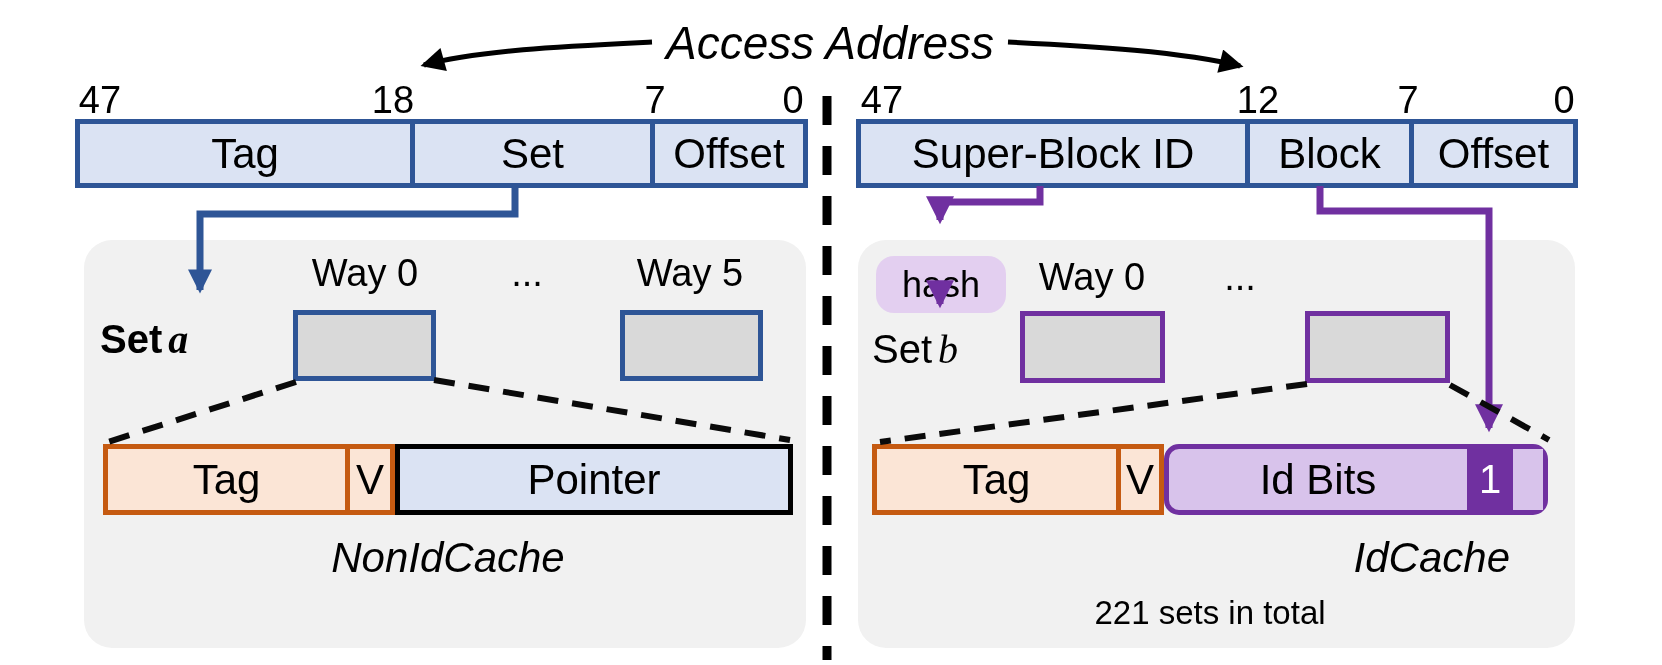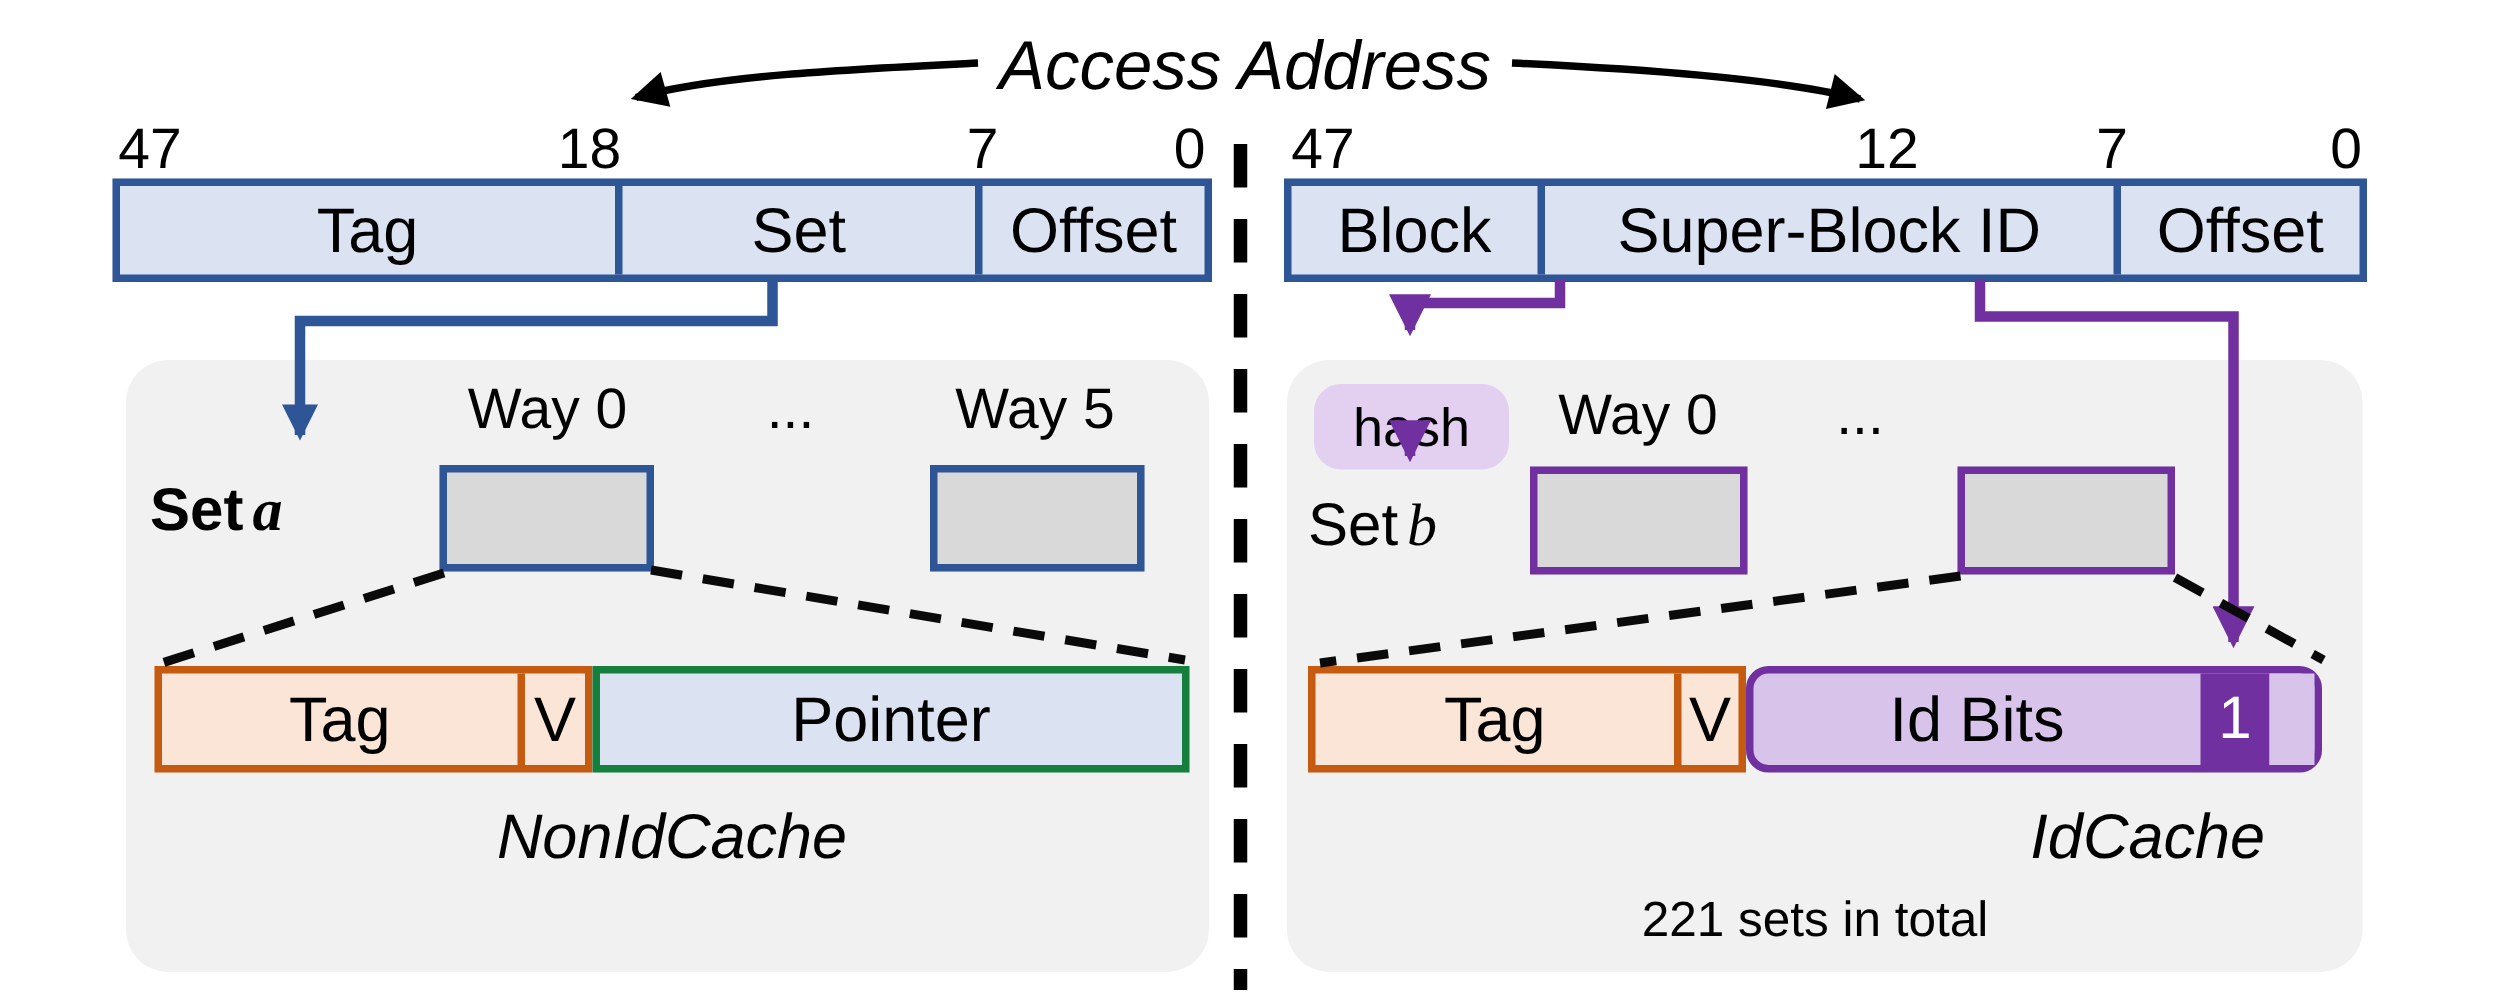--- a/index.html
+++ b/index.html
@@ -30,21 +30,21 @@
   
   .hashpill{background:#e3cff0;border-radius:18px;font-size:36px;}
   
   .entry{display:flex;height:71px;box-sizing:border-box;}
   .entry .grp{display:flex;box-sizing:border-box;height:100%;}
   .grp.orange{border:5px solid #c55a11;background:#fbe5d6;}
   .grp.orange .tagcell{display:flex;align-items:center;justify-content:center;
      font-size:42px;box-sizing:border-box;height:100%;border-right:5px solid #c55a11;}
   .grp.orange .vcell{display:flex;align-items:center;justify-content:center;
      font-size:42px;box-sizing:border-box;height:100%;}
-  .grp.bluebox{border:5px solid #15803d;background:#dbe3f3;align-items:center;justify-content:center;
+  .grp.bluebox{border:5px solid #000000;background:#dbe3f3;align-items:center;justify-content:center;
      font-size:42px;display:flex;}
   .grp.purplebox{border:5px solid #7030a0;background:#d8c3eb;display:flex;}
   .grp.purplebox .idbits{flex:1;display:flex;align-items:center;justify-content:center;font-size:42px;}
   .grp.purplebox .bitone{width:46px;background:#7030a0;color:#ffffff;display:flex;
      align-items:center;justify-content:center;font-size:40px;}
   .grp.purplebox .tailseg{width:30px;background:#d8c3eb;}
   
   .cachename{font-size:42px;font-style:italic;font-weight:500;text-align:center;}
   .setstotal{font-size:33px;text-align:center;}
   svg{position:absolute;left:0;top:0;pointer-events:none;}
@@ -69,22 +69,22 @@
   <div class="abs bit" style="left:1408px;top:79px;">7</div>
   <div class="abs bit" style="left:1564px;top:79px;">0</div>
 
   <div class="abs addrbar" style="left:75px;top:119px;width:733px;">
     <div class="cell" style="width:330px;">Tag</div>
     <div class="cell" style="width:240px;">Set</div>
     <div class="cell" style="flex:1;">Offset</div>
   </div>
 
   <div class="abs addrbar" style="left:856px;top:119px;width:722px;">
+    <div class="cell" style="width:384px;">Super-Block ID</div>
     <div class="cell" style="width:164px;">Block</div>
-    <div class="cell" style="width:384px;">Super-Block ID</div>
     <div class="cell" style="flex:1;">Offset</div>
   </div>
 
   <div class="abs waylabel" style="left:365px;top:252px;">Way 0</div>
   <div class="abs waylabel" style="left:527px;top:252px;">...</div>
   <div class="abs waylabel" style="left:690px;top:252px;">Way 5</div>
 
   <div class="abs waylabel" style="left:1092px;top:256px;">Way 0</div>
   <div class="abs waylabel" style="left:1240px;top:256px;">...</div>
 

